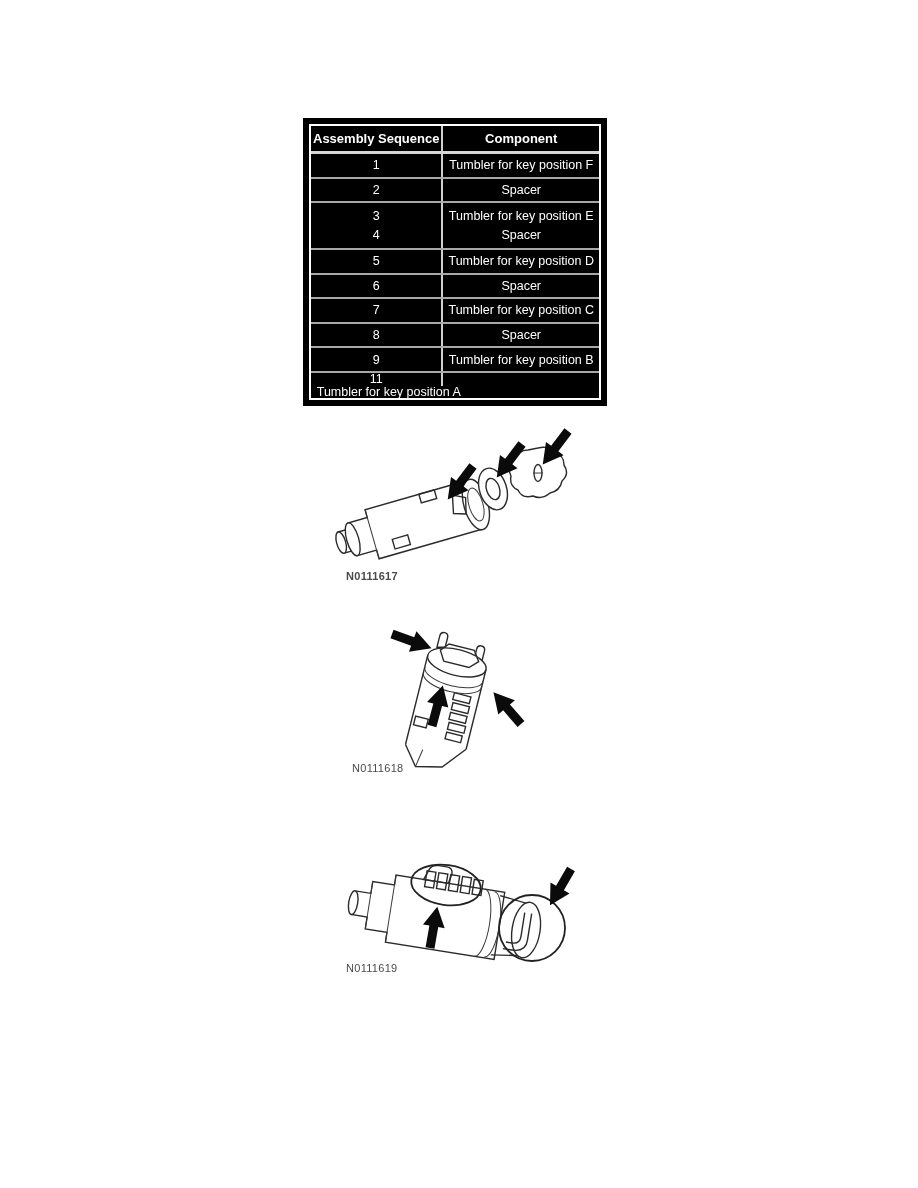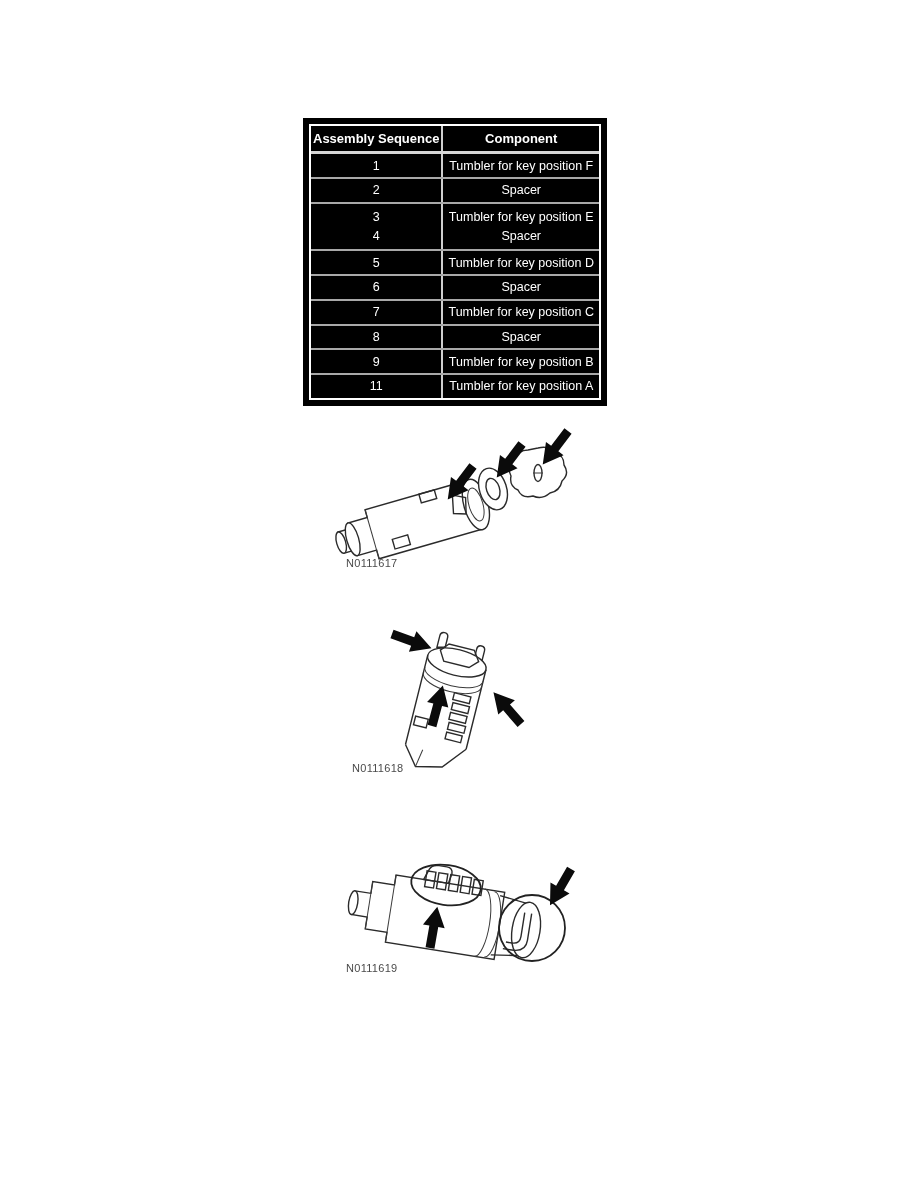--- a/index.html
+++ b/index.html
@@ -14,21 +14,21 @@
     position:absolute; left:303px; top:118px; width:304px; height:288px;
     background:#000000; padding:6px;text-align:center;
   }
   .tbl {
     width:100%; height:100%; border:2px solid #ffffff;
     display:flex; flex-direction:column; background:#000000;
   }
   .tr { display:flex; flex:1 1 0; border-bottom:2px solid #a8a8a8; }
   .tr.head { flex:1.12 1 0; border-bottom:3px solid #d6d6d6; }
   .tr.tall { flex:2 1 0; }
-  .tr:last-child { border-bottom:none; }
+  .tr:last-child { border-bottom:none;flex-direction:column; }
   .td {
     color:#ffffff; font-size:12.5px; line-height:1;
     display:flex; align-items:center; justify-content:center;
     white-space:nowrap; overflow:visible;
   }
   .c1 { width:46%; border-right:2px solid #cfcfcf; }
   .c2 { width:54%;border-radius:10px; }
   .th { font-weight:bold; font-size:13px; }
   .stack { flex-direction:column; justify-content:space-around; padding:4px 0; }
 
@@ -126,21 +126,21 @@
         <path class="line" d="M208,23 q11,-3 17,5 q9,2 9,12 q6,9 -2,16 q-2,10 -12,12 q-8,7 -17,3 q-11,3 -15,-6 q-9,-4 -7,-14 q-5,-10 3,-16 q4,-10 14,-10 z"></path>
         <ellipse cx="208" cy="48" rx="4" ry="8.5" class="noline"></ellipse>
         <line x1="203" y1="48" x2="213" y2="48" class="thin"></line>
       </g>
 
       <use href="#arr" class="arrow" transform="translate(143,41) rotate(127)"></use>
       <use href="#arr" class="arrow" transform="translate(192,19) rotate(127)"></use>
       <use href="#arr" class="arrow" transform="translate(238,6) rotate(127)"></use>
     </svg>
   </div>
-  <div class="fig-label" style="left:346px; top:557px;">N0111617</div>
+  <div class="fig-label" style="left:346px; top:570px;font-weight:bold;">N0111617</div>
 
   <div class="fig" style="left:330px; top:615px; width:260px; height:165px;">
     <svg width="260" height="165" viewBox="0 0 260 165">
       <g class="line" transform="rotate(14 115 95)">
 
         <path d="M92,36 l0,-12 q0,-4 4,-4 q4,0 4,4 l0,10 z"></path>
         <path d="M131,38 l0,-10 q0,-4 4,-4 q4,0 4,4 l0,10 z"></path>
 
         <ellipse cx="115" cy="46" rx="30" ry="13"></ellipse>
         <path d="M96,38 L103,30 L129,30 L136,40 L128,48 L102,48 Z" class="noline"></path>

